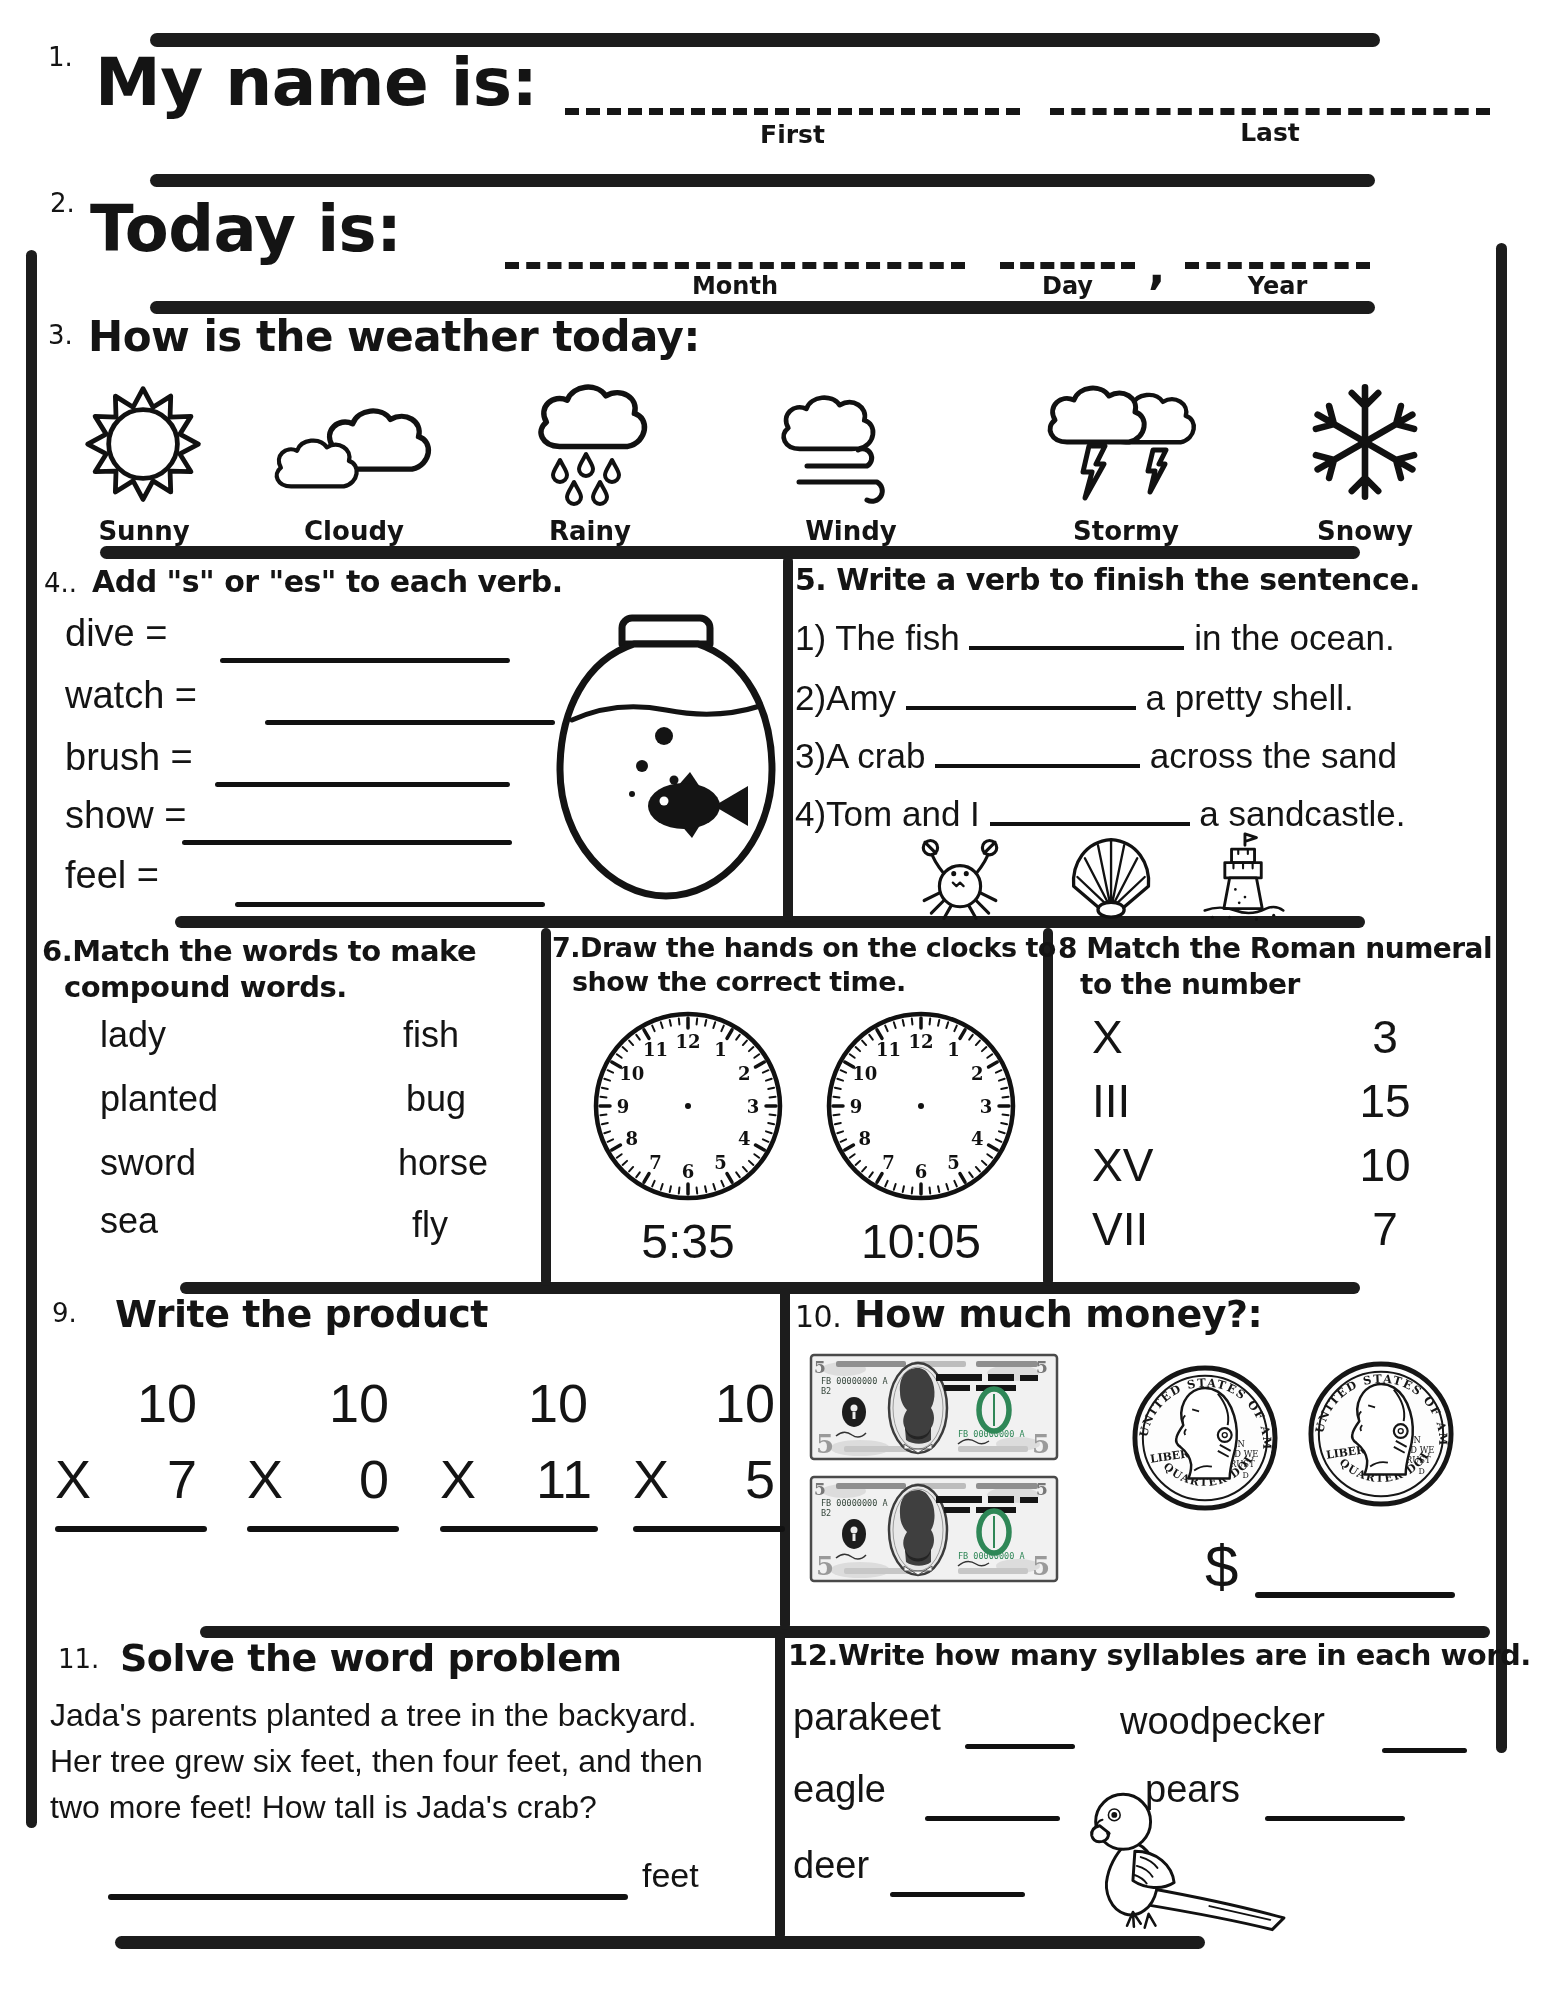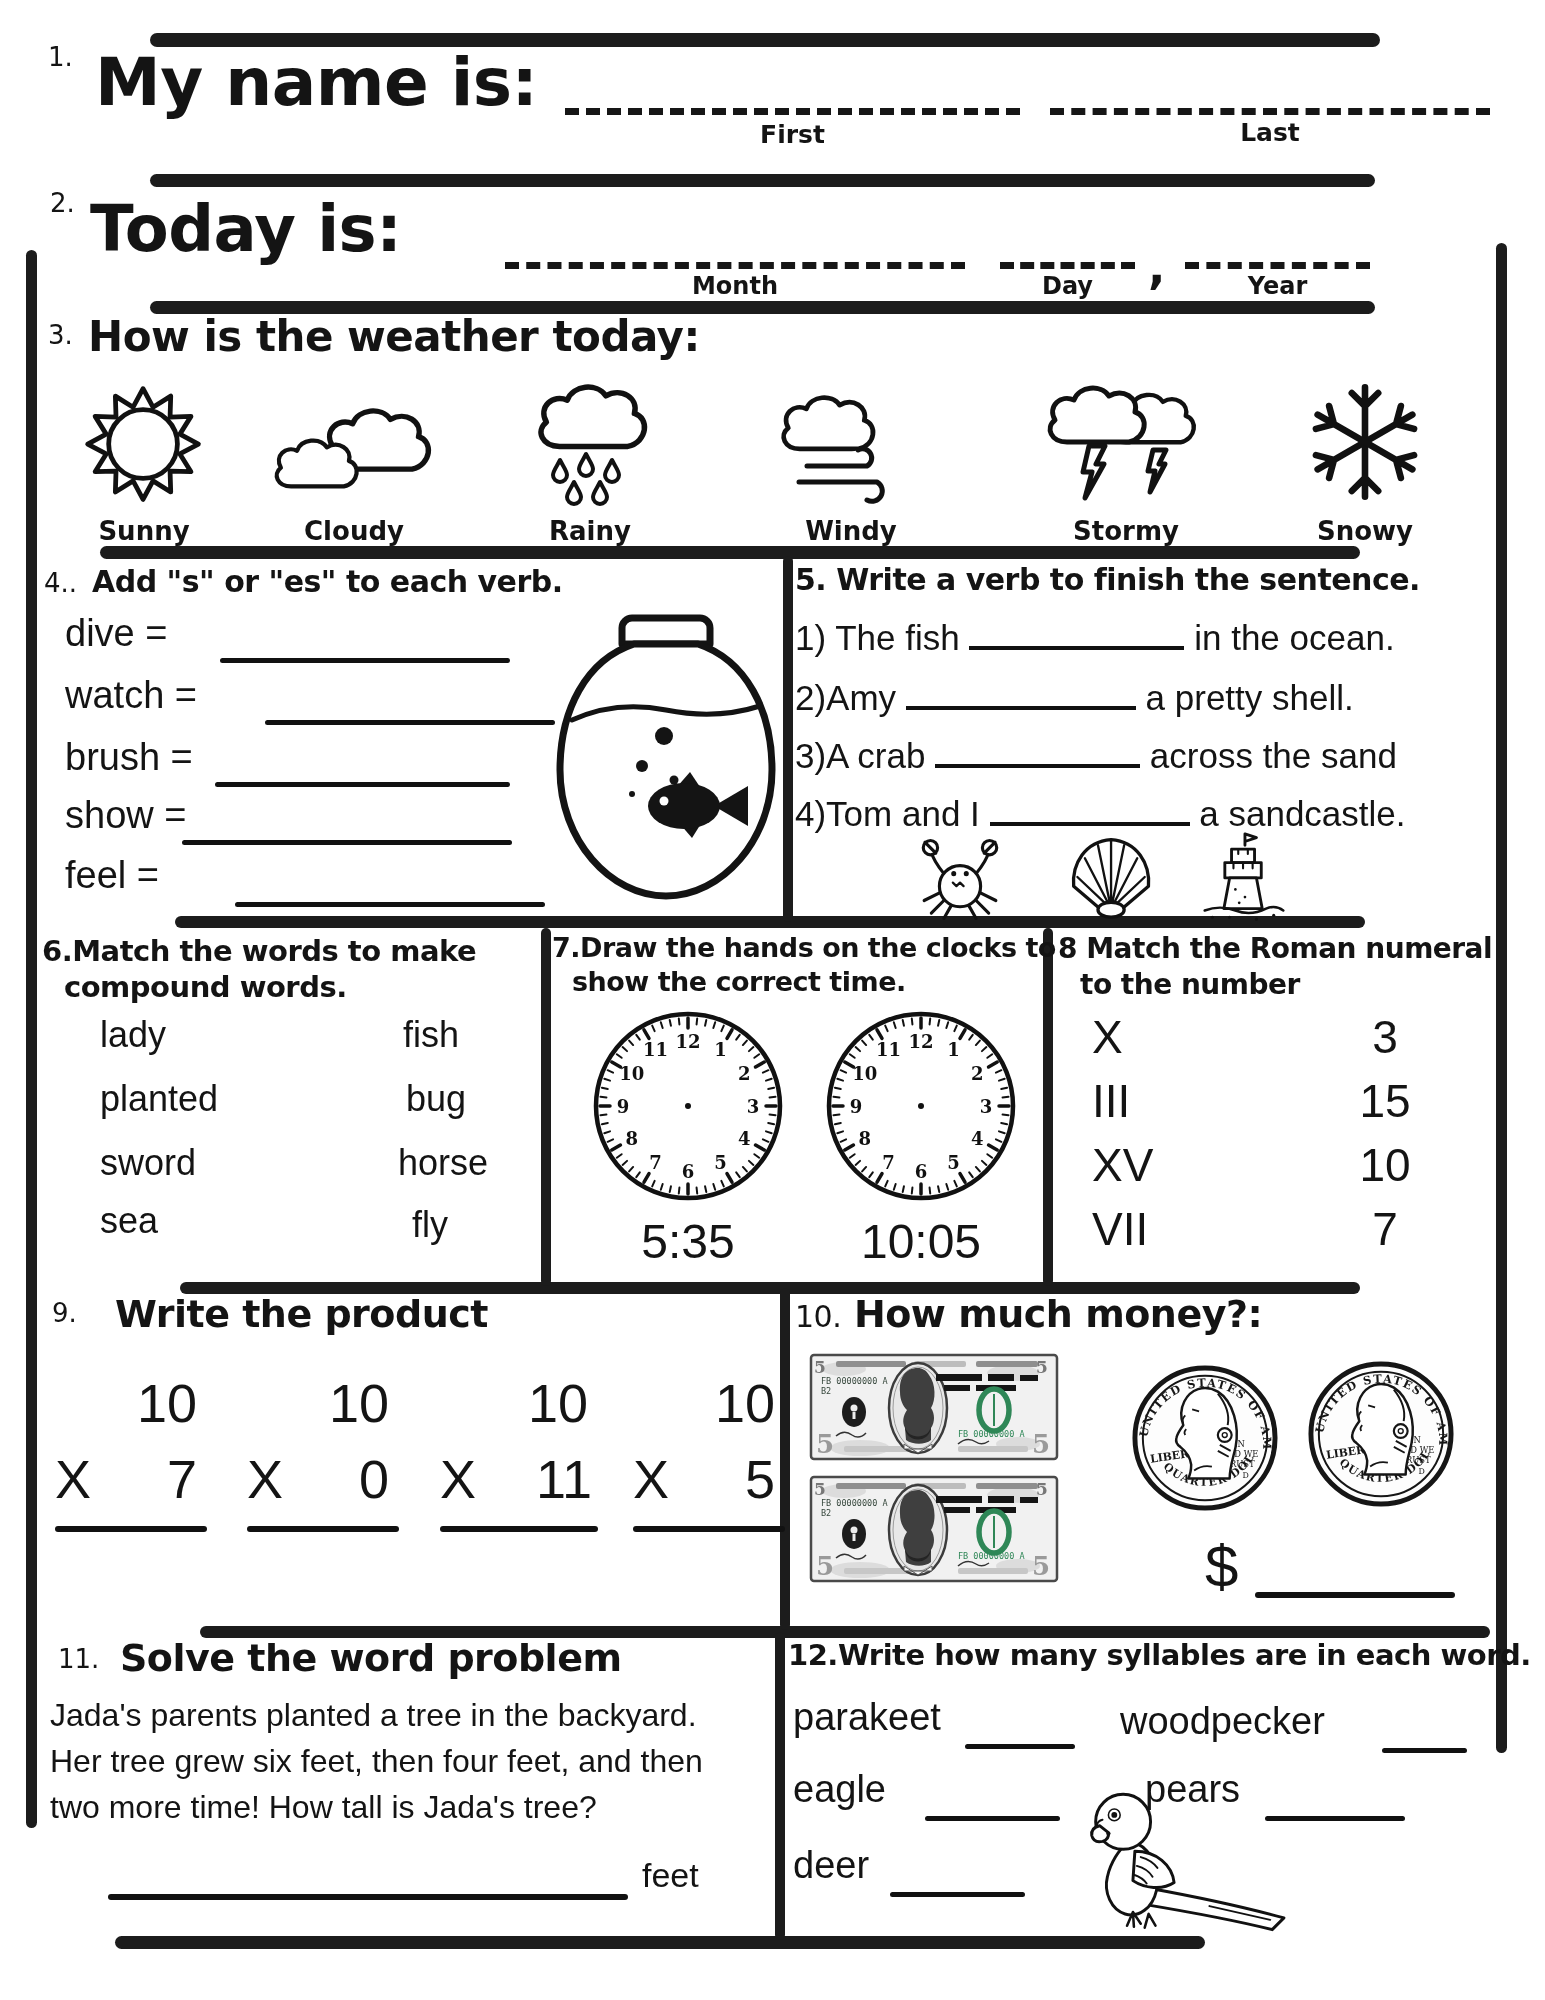--- a/index.html
+++ b/index.html
@@ -535,21 +535,21 @@
       <use href="#quarter-def"></use>
     </svg>
   <div class="abs" style="left:1205px;top:1532px;font-size:60px;">$</div>
   <div class="blank" style="left:1255px;top:1592px;width:200px;border-bottom-width:6px;"></div>
 
   <div class="num" style="left:58px;top:1644px;">11.</div>
   <div class="abs hand" style="left:120px;top:1636px;font-size:38px;text-align:right;">Solve the word problem</div>
   <div class="abs" style="left:50px;top:1692px;font-size:32px;line-height:46px;">
     <div>Jada's parents planted a tree in the backyard.</div>
     <div>Her tree grew six feet, then four feet, and then</div>
-    <div>two more time! How tall is Jada's tree?</div>
+    <div>two more feet! How tall is Jada's crab?</div>
   </div>
   <div class="blank" style="left:108px;top:1894px;width:520px;border-bottom-width:6px;"></div>
   <div class="abs" style="left:642px;top:1856px;font-size:34px;">feet</div>
 
   <div class="abs hand" style="left:788px;top:1638px;font-size:29px;">
     <span>12.</span><span>Write how many syllables are in each word.</span>
   </div>
   <div class="abs" style="left:793px;top:1696px;font-size:38px;">parakeet</div>
   <div class="blank" style="left:965px;top:1744px;width:110px;"></div>
   <div class="abs" style="left:1120px;top:1700px;font-size:38px;">woodpecker</div>

